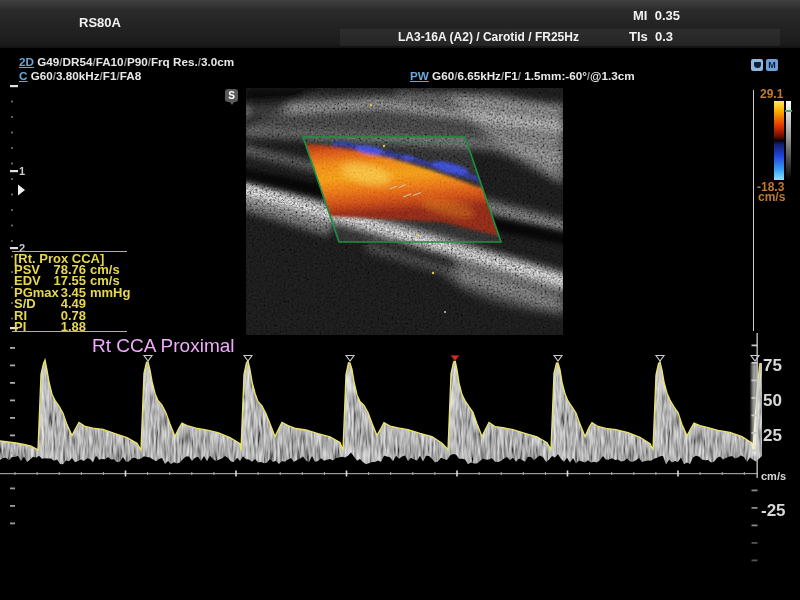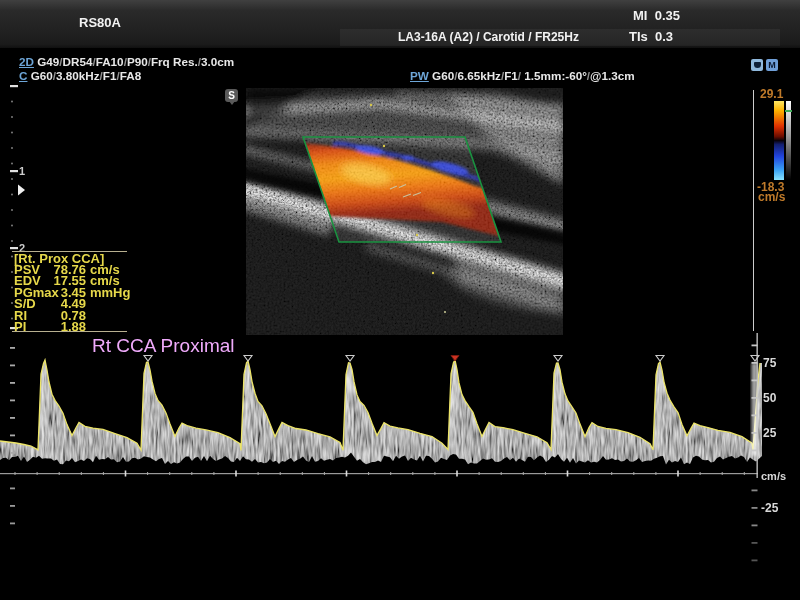--- a/index.html
+++ b/index.html
@@ -7,21 +7,21 @@
 #topbar { position:absolute; left:0; top:0; width:800px; height:48px;
   background:linear-gradient(#404040, #2a2a2a 22%, #232323 55%, #1b1b1b 92%, #101010); }
 #topband { position:absolute; left:340px; top:29px; width:440px; height:17px;
   background:rgba(255,255,255,0.05); }
 .w { color:#f2f2f2; font-weight:bold; font-size:13px;padding-left:41px; }
 .blue { color:#6ea6d8; text-decoration:underline; }
 .modeln { position:absolute; color:#e8e8e8; font-weight:bold; font-size:11.7px; white-space:pre;margin-left:8px; }
 .sl { color:#909090; }
 .meas { position:absolute; color:#e6d84a; font-weight:bold; font-size:13px; white-space:pre; }
 .or { color:#bf7a2a; font-weight:bold; font-size:12px; position:absolute; }
-.sc { color:#d8d8d8; font-weight:bold; font-size:12px; position:absolute; }
+.sc { color:#d8d8d8; font-weight:bold; font-size:17px; position:absolute; }
 </style></head>
 <body>
 <div id="topbar">
   <div id="topband"></div>
   <div class="abs w" style="left:38px;top:15px;">RS80A</div>
   <div class="abs w" style="left:357px;top:30px;font-size:12px;text-align:center;">LA3-16A (A2) / Carotid / FR25Hz</div>
   <div class="abs w" style="left:592px;top:8px;">MI&nbsp;&nbsp;0.35</div>
   <div class="abs w" style="left:588px;top:29px;">TIs&nbsp;&nbsp;0.3</div>
 </div>
 

